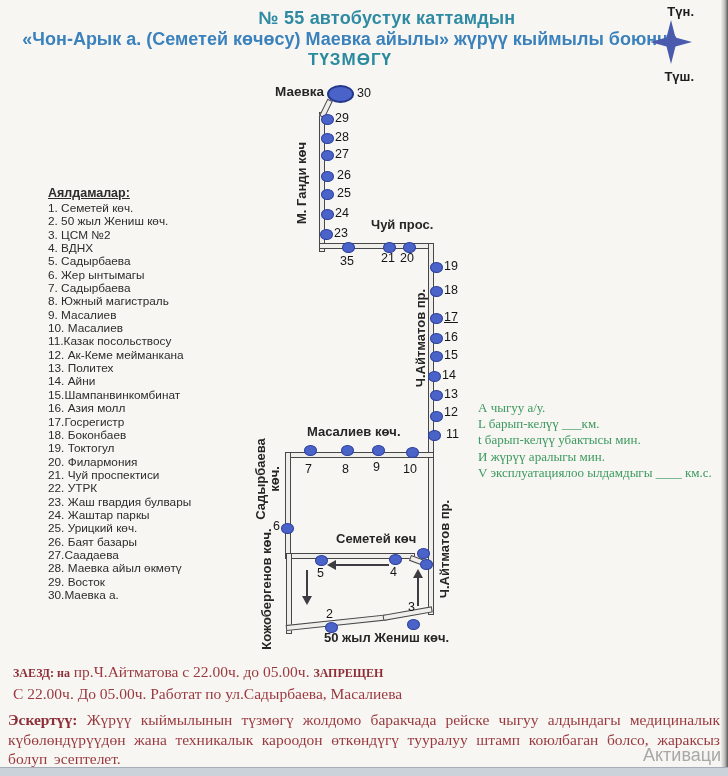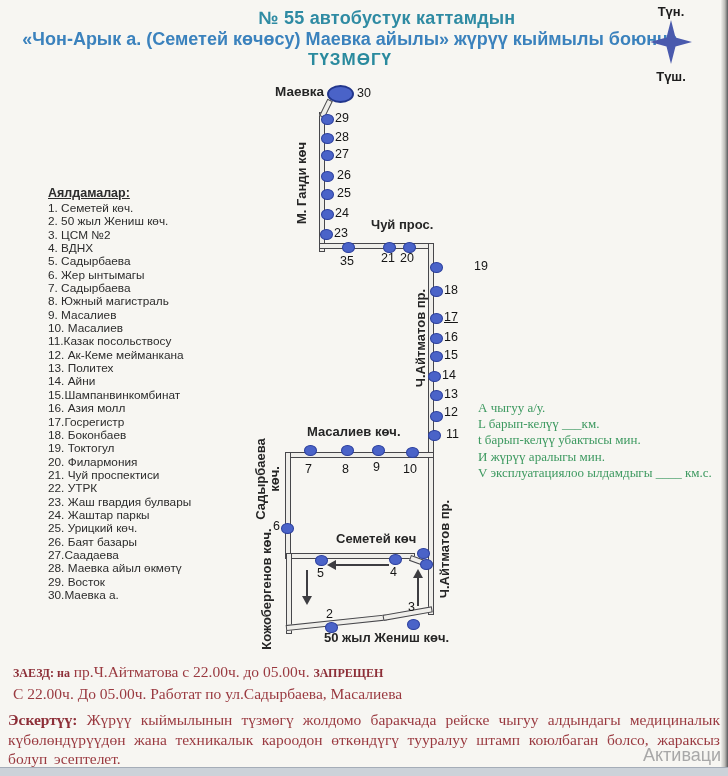--- a/index.html
+++ b/index.html
@@ -8,21 +8,21 @@
     background:#f7f6f2;
     font-family:"Liberation Sans", sans-serif;
     color:#222;
   }
   
   .hdr{position:absolute; left:0; width:700px; text-align:center; font-weight:700;}
   #hdr1{top:8px;  font-size:18px; color:#2f8ba3; letter-spacing:.2px;padding-left:37px;}
   #hdr2{top:29px; font-size:18px; color:#3b82bd;}
   #hdr3{top:50px; font-size:17px; color:#2a8a9e; letter-spacing:1px;}
   
-  .compass-lbl{position:absolute; left:648px; width:46px; text-align:center; font-size:13px; font-weight:700; color:#1d1d1d;}
+  .compass-lbl{position:absolute; left:648px; width:46px; text-align:right; font-size:13px; font-weight:700; color:#1d1d1d;}
   #compass-n{top:4px;} #compass-s{top:69px;}
   #compass-star{position:absolute; left:648px; top:18px;}
   
   #list-title{position:absolute; left:48px; top:186px; font-size:12.5px; font-weight:700; text-decoration:underline; color:#2c2c2c;}
   #list-items{position:absolute; left:48px; top:202px;}
   .list-item{height:13.35px; font-size:11.8px; line-height:13.35px; color:#2c2c2c; white-space:nowrap;}
   
   .road{position:absolute; box-sizing:border-box; border:1.6px solid #47474b; background:#efeeea;}
   .street{position:absolute; font-size:13px; font-weight:700; color:#262626; white-space:nowrap;}
   .street.rot{transform:translate(-50%,-50%) rotate(-90deg);}
@@ -152,21 +152,21 @@
       <div class="stopnum" style="left: 335px; top: 206px;">24</div>
       <div class="dot" style="left: 319.5px; top: 228.5px;"></div>
       <div class="stopnum" style="left: 334px; top: 226px;">23</div>
       <div class="dot" style="left: 341.5px; top: 241.5px;"></div>
       <div class="stopnum" style="left: 340px; top: 254px;">35</div>
       <div class="dot" style="left: 382.5px; top: 241.5px;"></div>
       <div class="stopnum" style="left: 381px; top: 251px;">21</div>
       <div class="dot" style="left: 402.5px; top: 241.5px;"></div>
       <div class="stopnum" style="left: 400px; top: 251px;">20</div>
       <div class="dot" style="left: 429.5px; top: 261.5px;"></div>
-      <div class="stopnum" style="left: 444px; top: 259px; margin-left: 30px;">19</div>
+      <div class="stopnum" style="left: 444px; top: 259px;">19</div>
       <div class="dot" style="left: 429.5px; top: 285.5px;"></div>
       <div class="stopnum" style="left: 444px; top: 283px;">18</div>
       <div class="dot" style="left: 429.5px; top: 312.5px;"></div>
       <div class="stopnum" style="left: 444px; top: 310px; text-decoration: underline;">17</div>
       <div class="dot" style="left: 429.5px; top: 332.5px;"></div>
       <div class="stopnum" style="left: 444px; top: 330px;">16</div>
       <div class="dot" style="left: 429.5px; top: 350.5px;"></div>
       <div class="stopnum" style="left: 444px; top: 348px;">15</div>
       <div class="dot" style="left: 427.5px; top: 370.5px;"></div>
       <div class="stopnum" style="left: 442px; top: 368px;">14</div>

